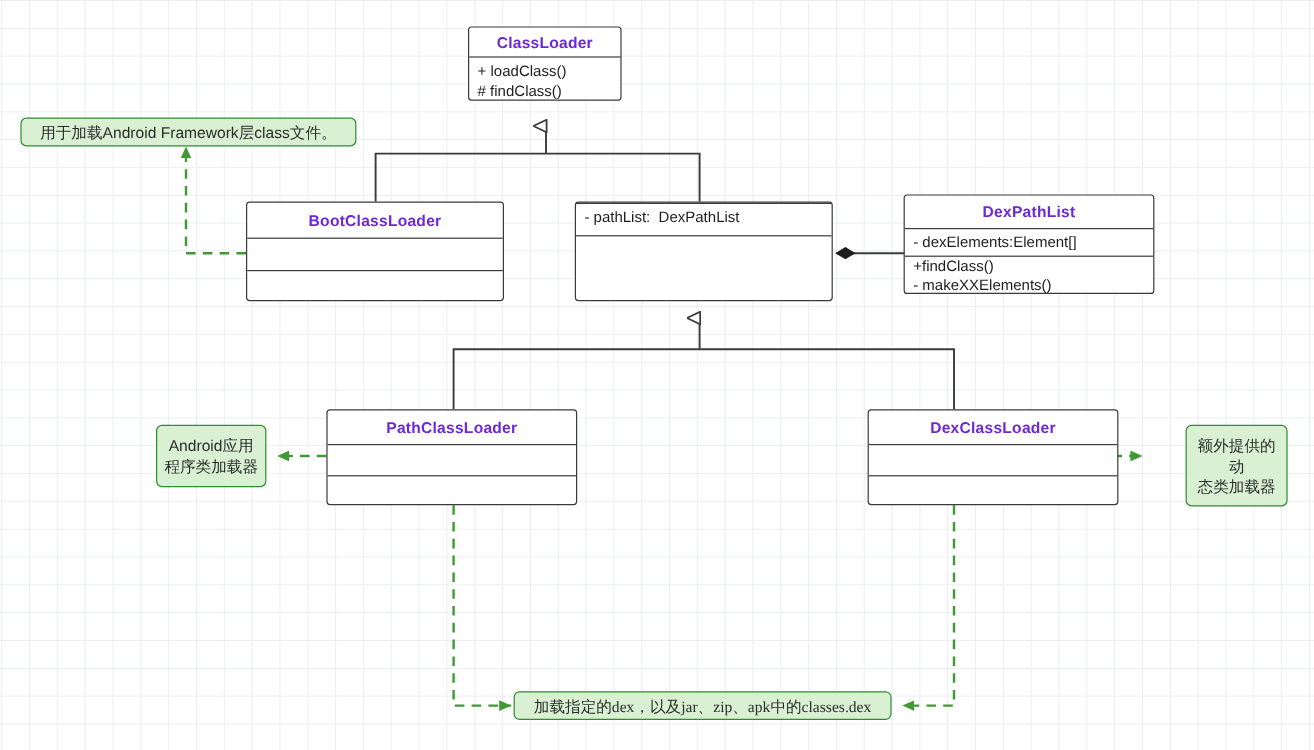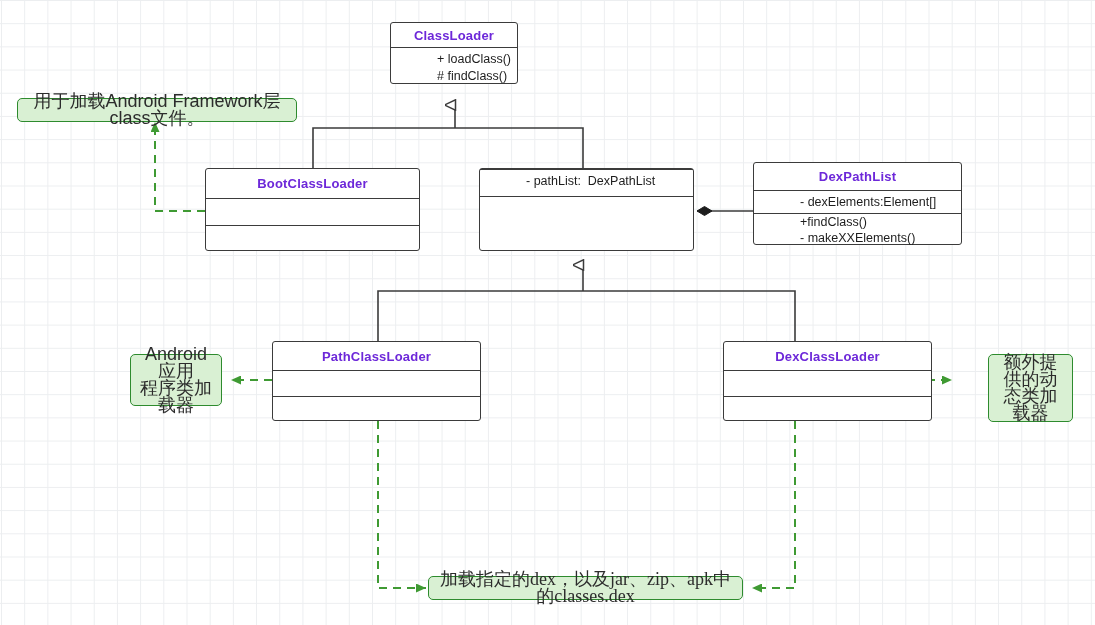--- a/index.html
+++ b/index.html
@@ -52,31 +52,31 @@
   }
   .uml .sect {
     border-top: 1.6px solid #3b3b3b;
     box-sizing: border-box;
     font-size: 12.5px;
     color: #1d1d1d;
     padding: 3px 7px;
     line-height: 17px;
   }
   .uml .sect.empty { padding: 0; }
-  .row { white-space: pre; margin-left: 39px; }
+  .row { white-space: pre; }
 
   
   .note {
     position: absolute;
     box-sizing: border-box;
     background: #d9f0d3;
     border: 1.6px solid #2e8b2e;
     border-radius: 5px;
     color: #2c2c2c;
-    font-size: 18px;
+    font-size: 13px;
     line-height: 17px;
     display: flex;
     align-items: center;
     justify-content: center;
     text-align: center;
     padding: 2px 6px;
     z-index: 5;
   }
 </style>
 </head>

